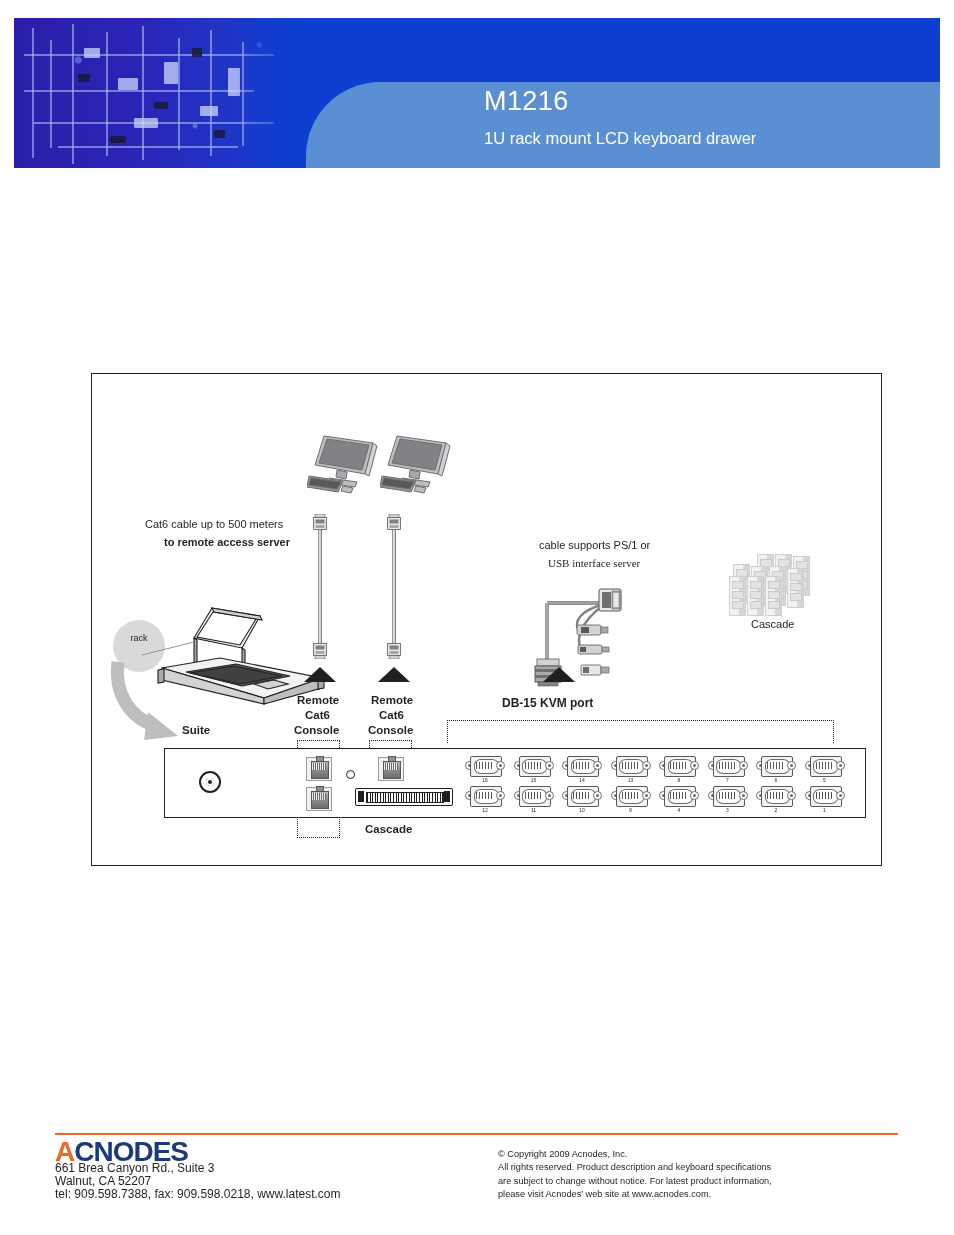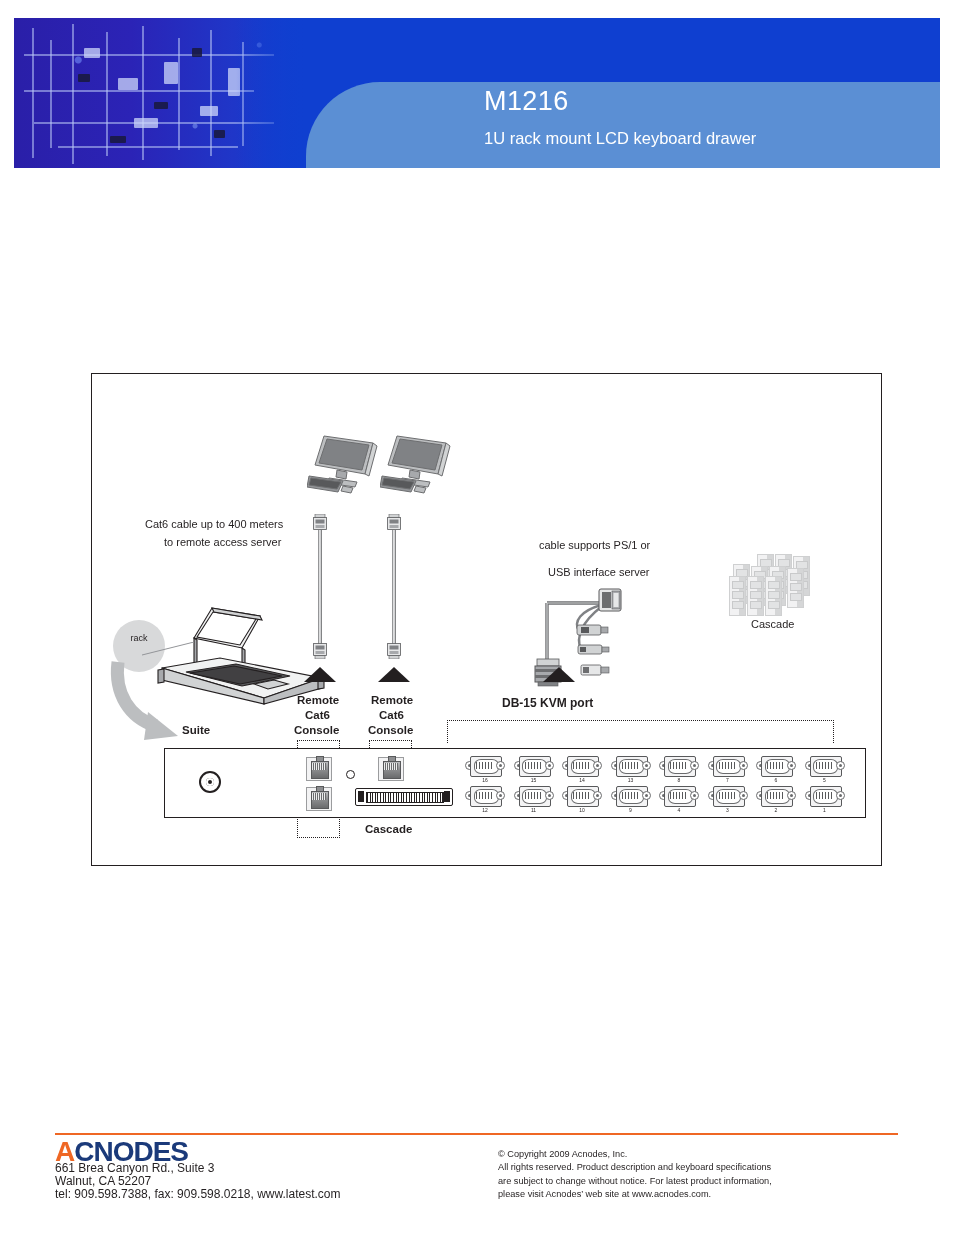--- a/index.html
+++ b/index.html
@@ -242,22 +242,22 @@
         <polygon points="58,40 66,9 70,12 62,42" fill="#d1d3d4"></polygon>
         <polygon points="30,36 40,38 39,45 29,43" fill="#a7a9ac"></polygon>
         <polygon points="22,44 50,48 48,53 20,49" fill="#bcbec0"></polygon>
         <polygon points="2,42 36,47 31,58 0,53" fill="#939598"></polygon>
         <polygon points="4,44 34,48 30,55 2,51" fill="#58595b"></polygon>
         <polygon points="36,52 46,54 44,59 34,57" fill="#bcbec0"></polygon>
       </g>
     </svg>
   </div>
 
-  <div class="dtext" style="left:53px;top:144px;">Cat6 cable up to 400 meters</div>
-  <div class="dtext" style="left:72px;top:162px;">to remote access server</div>
+  <div class="dtext" style="left:53px;top:144px;">Cat6 cable up to 500 meters</div>
+  <div class="dtext" style="left:72px;top:162px;font-weight:bold;">to remote access server</div>
 
   <div class="cat6" style="left:219px;top:140px;height:145px;">
     <div class="wire" style="height:115px;"></div>
     <div class="rj45" style="top:0;">
       <svg viewBox="0 0 14 17" width="14" height="17">
         <rect x="2" y="0" width="10" height="4" fill="#d1d3d4" stroke="#6d6e70" stroke-width=".7"></rect>
         <rect x="0.6" y="3.5" width="12.8" height="12" fill="#e6e7e8" stroke="#58595b" stroke-width=".8"></rect>
         <rect x="2.5" y="5.5" width="9" height="4" fill="#808285"></rect>
         <rect x="2.5" y="11" width="9" height="3" fill="#a7a9ac"></rect>
       </svg>
@@ -286,21 +286,21 @@
       <svg viewBox="0 0 14 17" width="14" height="17">
         <rect x="2" y="13" width="10" height="4" fill="#d1d3d4" stroke="#6d6e70" stroke-width=".7"></rect>
         <rect x="0.6" y="1.5" width="12.8" height="12" fill="#e6e7e8" stroke="#58595b" stroke-width=".8"></rect>
         <rect x="2.5" y="3.5" width="9" height="4" fill="#808285"></rect>
         <rect x="2.5" y="9" width="9" height="3" fill="#a7a9ac"></rect>
       </svg>
     </div>
   </div>
 
   <div class="dtext" style="left:447px;top:165px;">cable supports PS/1 or</div>
-  <div class="dtext" style="left:456px;top:192px;">USB interface server</div>
+  <div class="dtext" style="left:456px;top:183px;font-family:Liberation Serif, serif;">USB interface server</div>
 
   <div class="kvm-wrap" style="left:437px;top:205px;">
     <svg viewBox="0 0 120 110" width="120" height="110">
       <path d="M18 24 L18 82" stroke="#6d6e70" stroke-width="3.4" fill="none"></path>
       <path d="M18 24 L72 24" stroke="#6d6e70" stroke-width="3.4" fill="none"></path>
       <path d="M18 24 L18 82" stroke="#d1d3d4" stroke-width="1.2" fill="none"></path>
       <path d="M18 24 L72 24" stroke="#d1d3d4" stroke-width="1.2" fill="none"></path>
       <path d="M72 26 C52 32, 44 42, 50 52" stroke="#808285" stroke-width="2.4" fill="none"></path>
       <path d="M72 28 C54 42, 46 58, 52 70" stroke="#808285" stroke-width="2.4" fill="none"></path>
 

